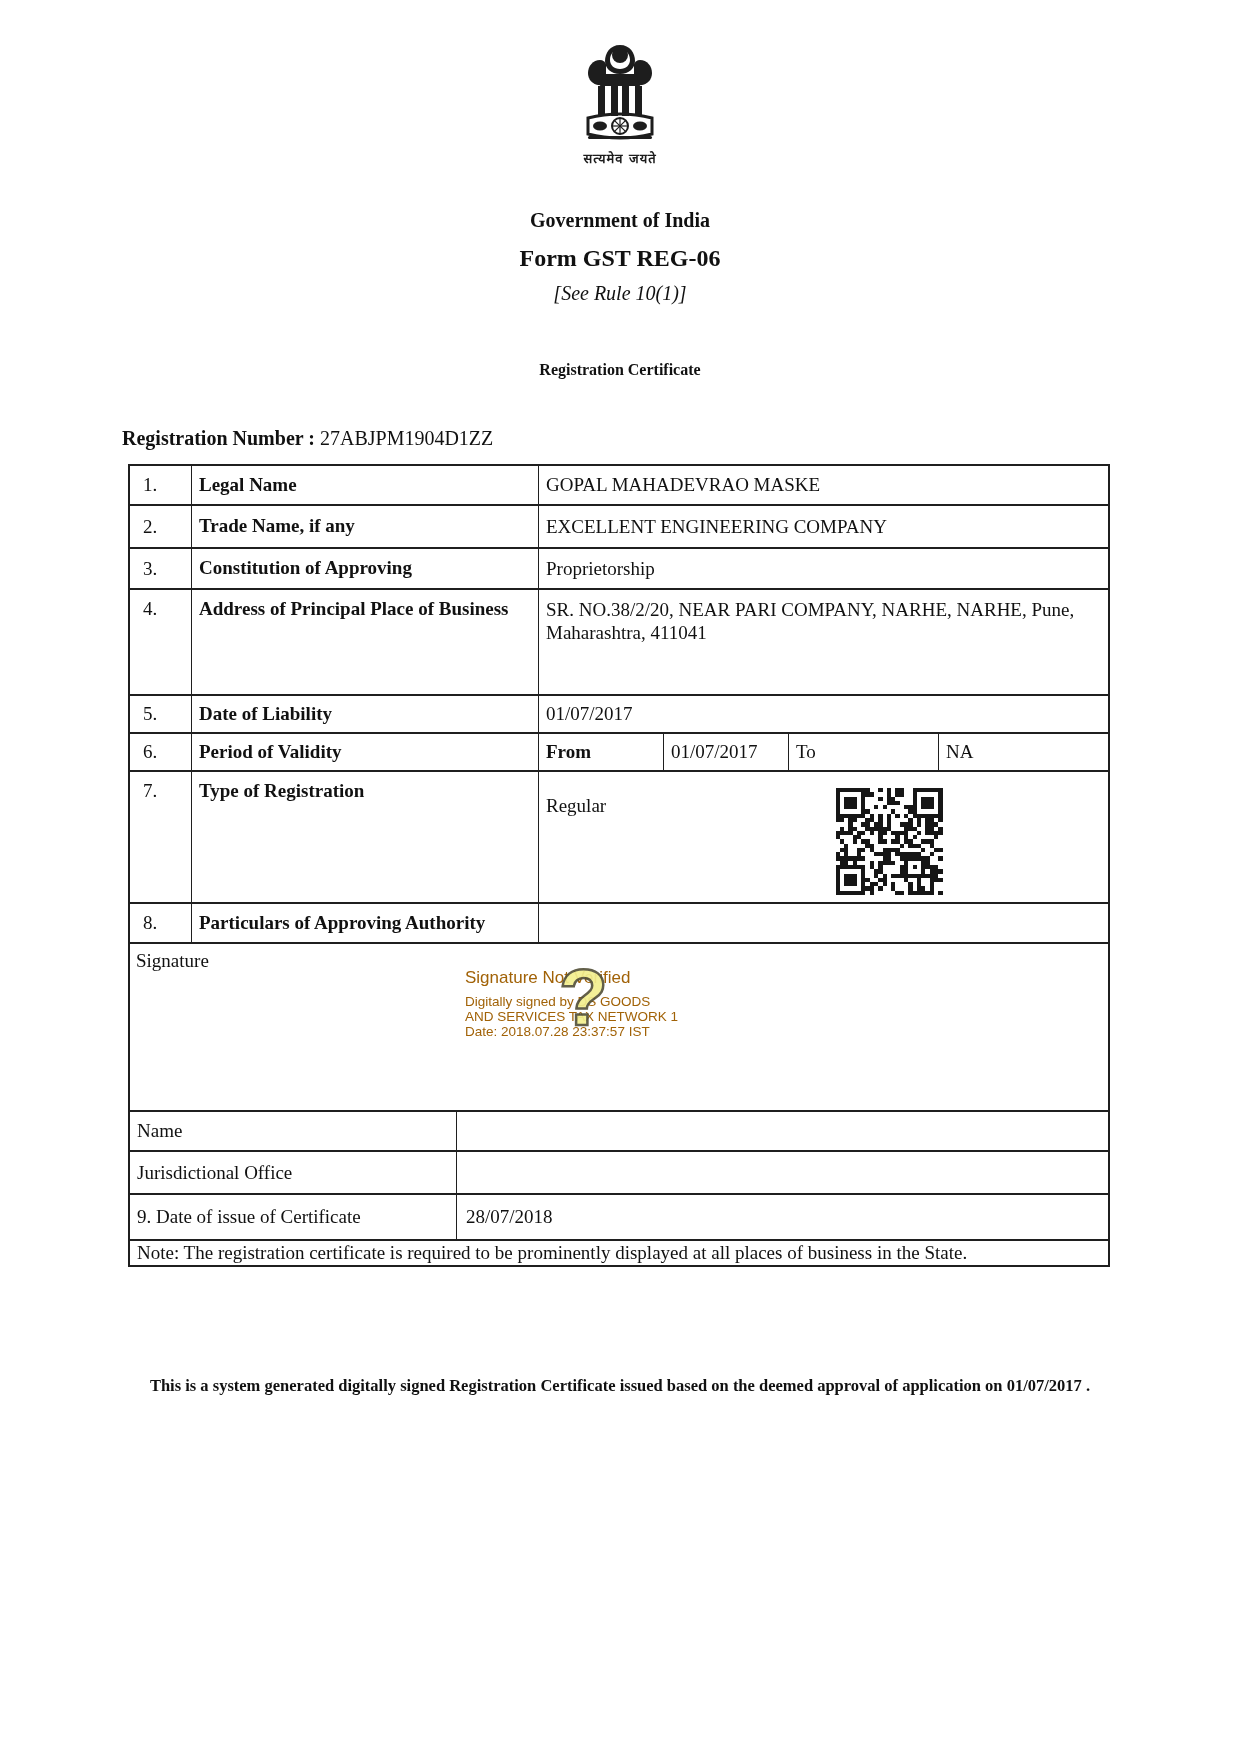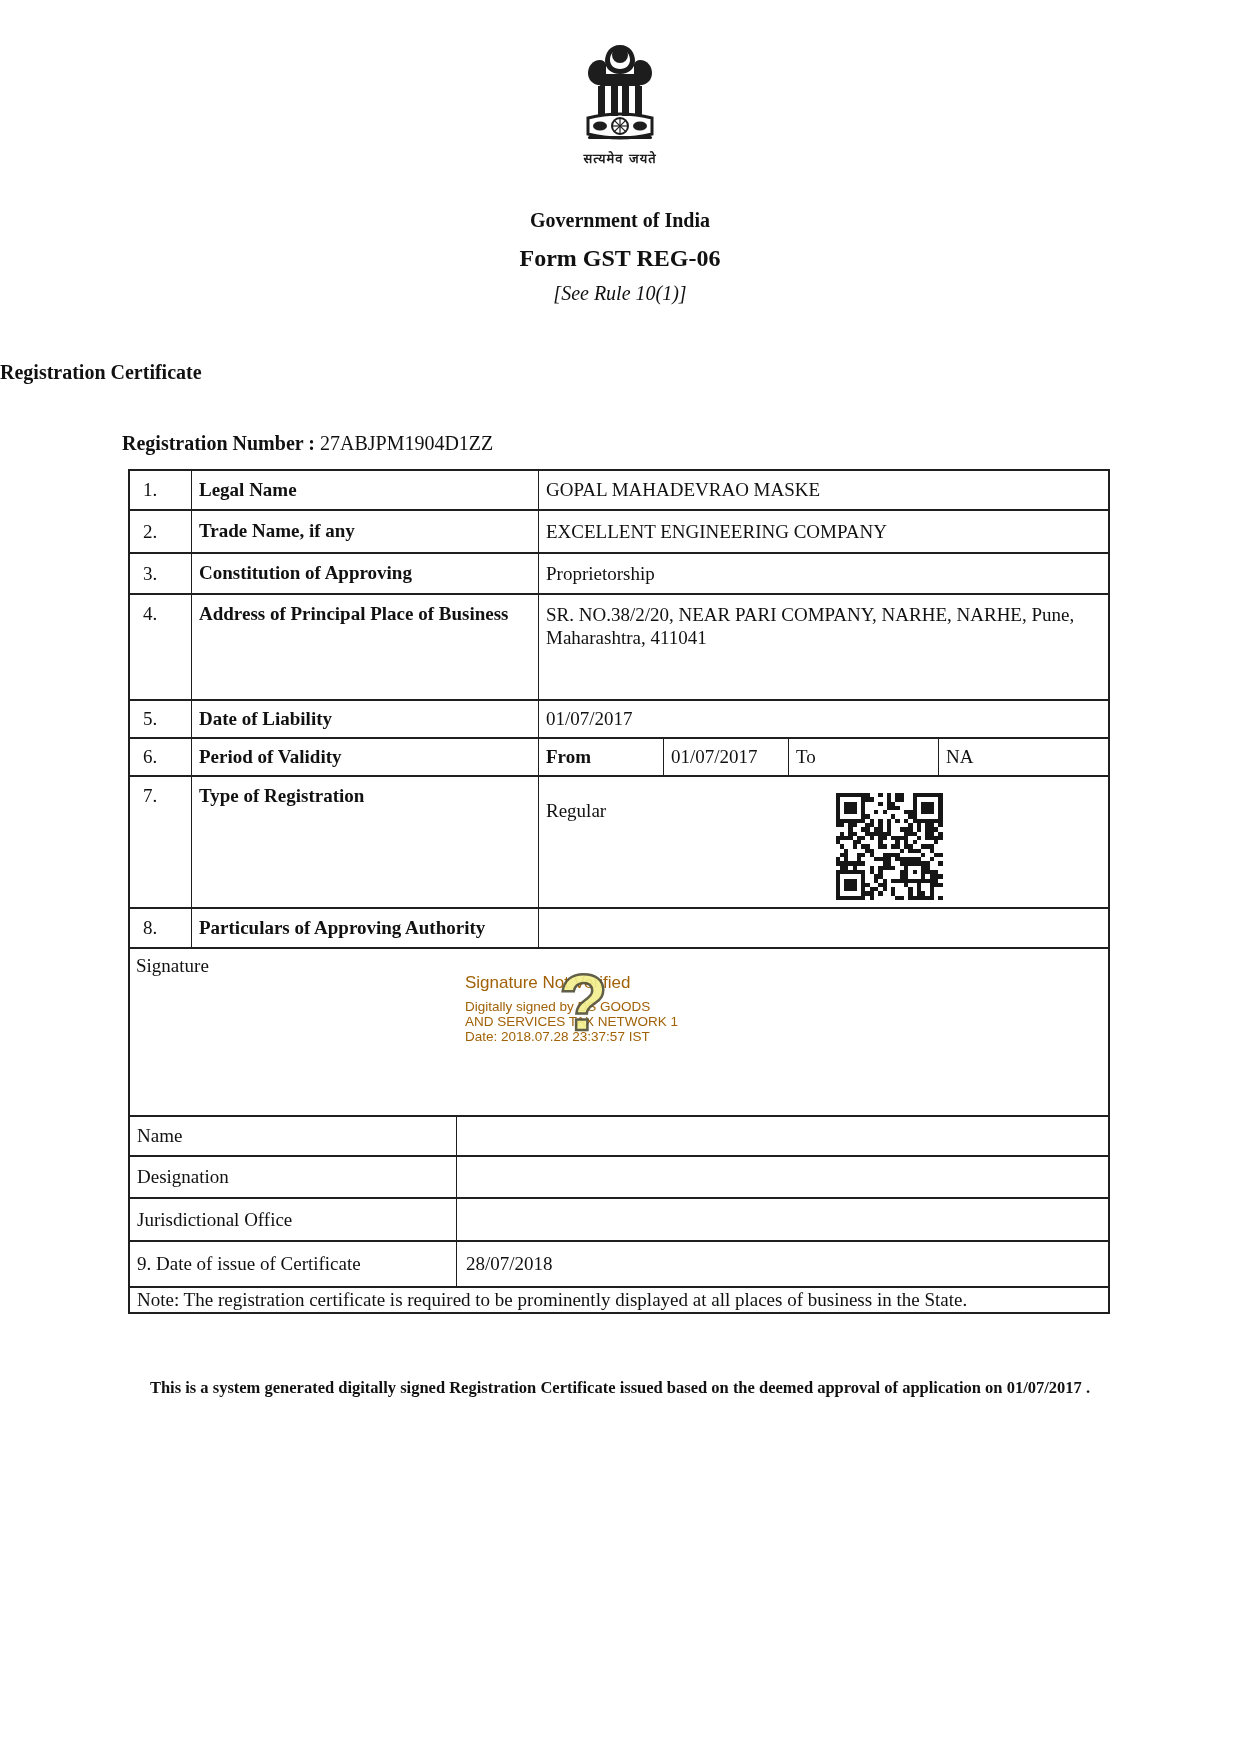--- a/index.html
+++ b/index.html
@@ -16,21 +16,21 @@
   
   .emblem-wrap { margin:42px auto 0; width:120px; text-align:center;font-weight:bold; }
   .emblem-wrap svg { display:block; margin:0 auto; }
   .emblem-caption {
     margin-top:2px; font-size:13px; letter-spacing:1px;
     font-family:"DejaVu Sans", sans-serif; color:#1c1c1c; white-space:nowrap;
   }
   .h-govt { margin-top:42px; text-align:center; font-size:20px; font-weight:bold; }
   .h-form { margin-top:13px; text-align:center; font-size:24px; font-weight:bold; }
   .h-rule { margin-top:10px; text-align:center; font-size:20px; font-style:italic; }
-  .h-cert { margin-top:56px; font-size:20px; font-weight:bold; }
+  .h-cert { margin-top:56px; text-align:center; font-size:16px; font-weight:bold; }
   .regnum { margin:48px 0 0 122px; font-size:20px; }
   .regnum .lbl { font-weight:bold; }
   .regnum .val { font-weight:normal; }
 
   
   .gst-table {
     margin:14px 0 0 128px;
     width:982px;
     border:2px solid #1f1f1f;
     font-size:19px;
@@ -78,21 +78,21 @@
     opacity:0.92;
   }
   
   .b-label { flex:0 0 327px; align-self:stretch; display:flex; align-items:center; padding-left:7px; border-right:1.5px solid #1f1f1f; }
   .b-value { flex:1 1 auto; align-self:stretch; display:flex; align-items:center; padding-left:9px; }
   .rb { height:40px; } .rb2 { height:42px; } .rb3 { height:43px; } .rb4 { height:46px; }
   .note-row { height:24px; }
   .note-cell { flex:1 1 auto; padding-left:7px; font-size:19px; }
 
   .footer {
-    margin-top:64px;
+    margin-top:109px;
     text-align:center;
     font-size:16.5px; font-weight:bold;
     padding:0 60px;
   }
 </style>
 </head>
 <body>
 
 <div class="page">
 
@@ -442,24 +442,20 @@
         </div>
         <div class="stamp-q">?</div>
       </div>
     </div>
 
     <div class="trow rb">
       <div class="b-label">Name</div>
       <div class="b-value"></div>
     </div>
 
-    <div class="trow rb2">
-      <div class="b-label">Designation</div>
-      <div class="b-value"></div>
-    </div>
 
     <div class="trow rb3">
       <div class="b-label">Jurisdictional Office</div>
       <div class="b-value"></div>
     </div>
 
     <div class="trow rb4">
       <div class="b-label">9. Date of issue of Certificate</div>
       <div class="b-value">28/07/2018</div>
     </div>

